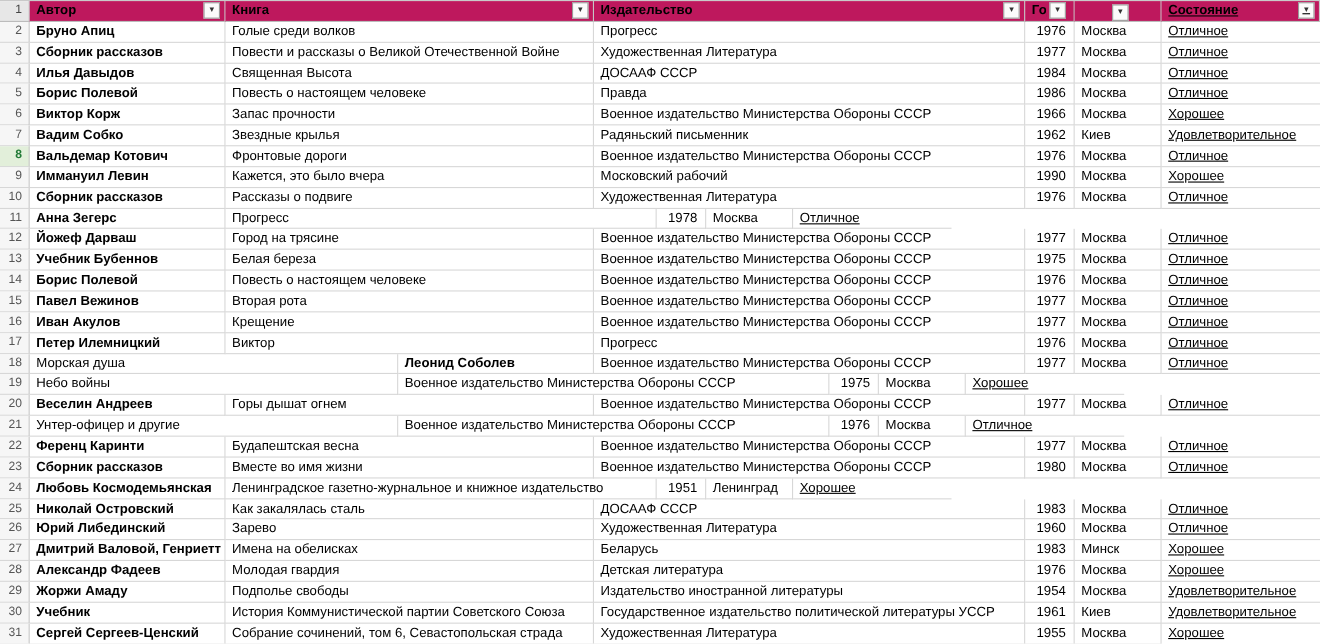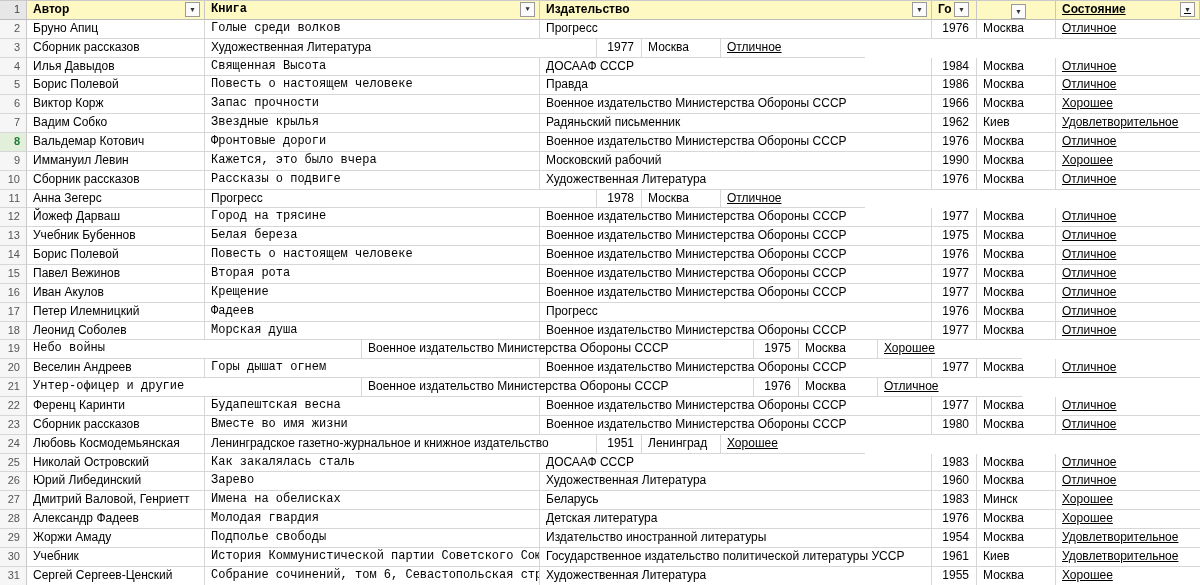--- a/index.html
+++ b/index.html
@@ -17,28 +17,28 @@
     border-right: 1px solid #d7d7d7;
     border-bottom: 1px solid #d7d7d7;
     padding: 0 4px 0 6px;
     line-height: 17.8px;
     white-space: nowrap;
     overflow: hidden;
   }
   
   .rn { width: 27px; background: #f6f6f6; color: #555; text-align: right;
         padding-right: 6px; font-size: 11px; border-right: 1px solid #c9c9c9; }
-  .c0 { width: 178px; }
-  .c1 { width: 335px; font-family: Liberation Mono, monospace; }
+  .c0 { width: 178px; font-weight: bold; }
+  .c1 { width: 335px; }
   .c2 { width: 392px; }
   .c3 { width: 45px;  text-align: right; padding-right: 7px; }
   .c4 { width: 79px; flex-direction: column;  }
   .c5 { width: 144px; border-right: none; text-decoration: underline; }
   
-  .row.header .cell { background: #fef9c3; font-weight: bold;
+  .row.header .cell { background: #be185d; font-weight: bold;
                       border-bottom: 1px solid #bcbcbc; border-right: 1px solid #c6c6c6; }
   .row.header .rn { background: #e7e7e7; color: #444; font-weight: normal; }
   .head { display: flex; align-items: center; justify-content: space-between; }
   .hl { overflow: hidden; white-space: nowrap; }
   .fbtn {
     flex: 0 0 auto;
     width: 15px; height: 15px;
     margin-left: 3px;
     border: 1px solid #9a9a9a;
     background: #fbfbfb;
@@ -91,20 +91,21 @@
         <div class="cell c0">Бруно Апиц</div>
         <div class="cell c1">Голые среди волков</div>
         <div class="cell c2">Прогресс</div>
         <div class="cell c3">1976</div>
         <div class="cell c4">Москва</div>
         <div class="cell c5">Отличное</div>
       </div>
       <div class="row">
         <div class="cell rn">3</div>
         <div class="cell c0">Сборник рассказов</div>
+        <div class="cell c1">Повести и рассказы о Великой Отечественной Войне</div>
         <div class="cell c2">Художественная Литература</div>
         <div class="cell c3">1977</div>
         <div class="cell c4">Москва</div>
         <div class="cell c5">Отличное</div>
       </div>
       <div class="row">
         <div class="cell rn">4</div>
         <div class="cell c0">Илья Давыдов</div>
         <div class="cell c1">Священная Высота</div>
         <div class="cell c2">ДОСААФ СССР</div>
@@ -215,30 +216,30 @@
         <div class="cell c0">Иван Акулов</div>
         <div class="cell c1">Крещение</div>
         <div class="cell c2">Военное издательство Министерства Обороны СССР</div>
         <div class="cell c3">1977</div>
         <div class="cell c4">Москва</div>
         <div class="cell c5">Отличное</div>
       </div>
       <div class="row">
         <div class="cell rn">17</div>
         <div class="cell c0">Петер Илемницкий</div>
-        <div class="cell c1">Фадеев</div>
+        <div class="cell c1">Виктор</div>
         <div class="cell c2">Прогресс</div>
         <div class="cell c3">1976</div>
         <div class="cell c4">Москва</div>
         <div class="cell c5">Отличное</div>
       </div>
       <div class="row">
         <div class="cell rn">18</div>
+        <div class="cell c1">Морская душа</div>
         <div class="cell c0">Леонид Соболев</div>
-        <div class="cell c1">Морская душа</div>
         <div class="cell c2">Военное издательство Министерства Обороны СССР</div>
         <div class="cell c3">1977</div>
         <div class="cell c4">Москва</div>
         <div class="cell c5">Отличное</div>
       </div>
       <div class="row">
         <div class="cell rn">19</div>
         <div class="cell c1">Небо войны</div>
         <div class="cell c2">Военное издательство Министерства Обороны СССР</div>
         <div class="cell c3">1975</div>

